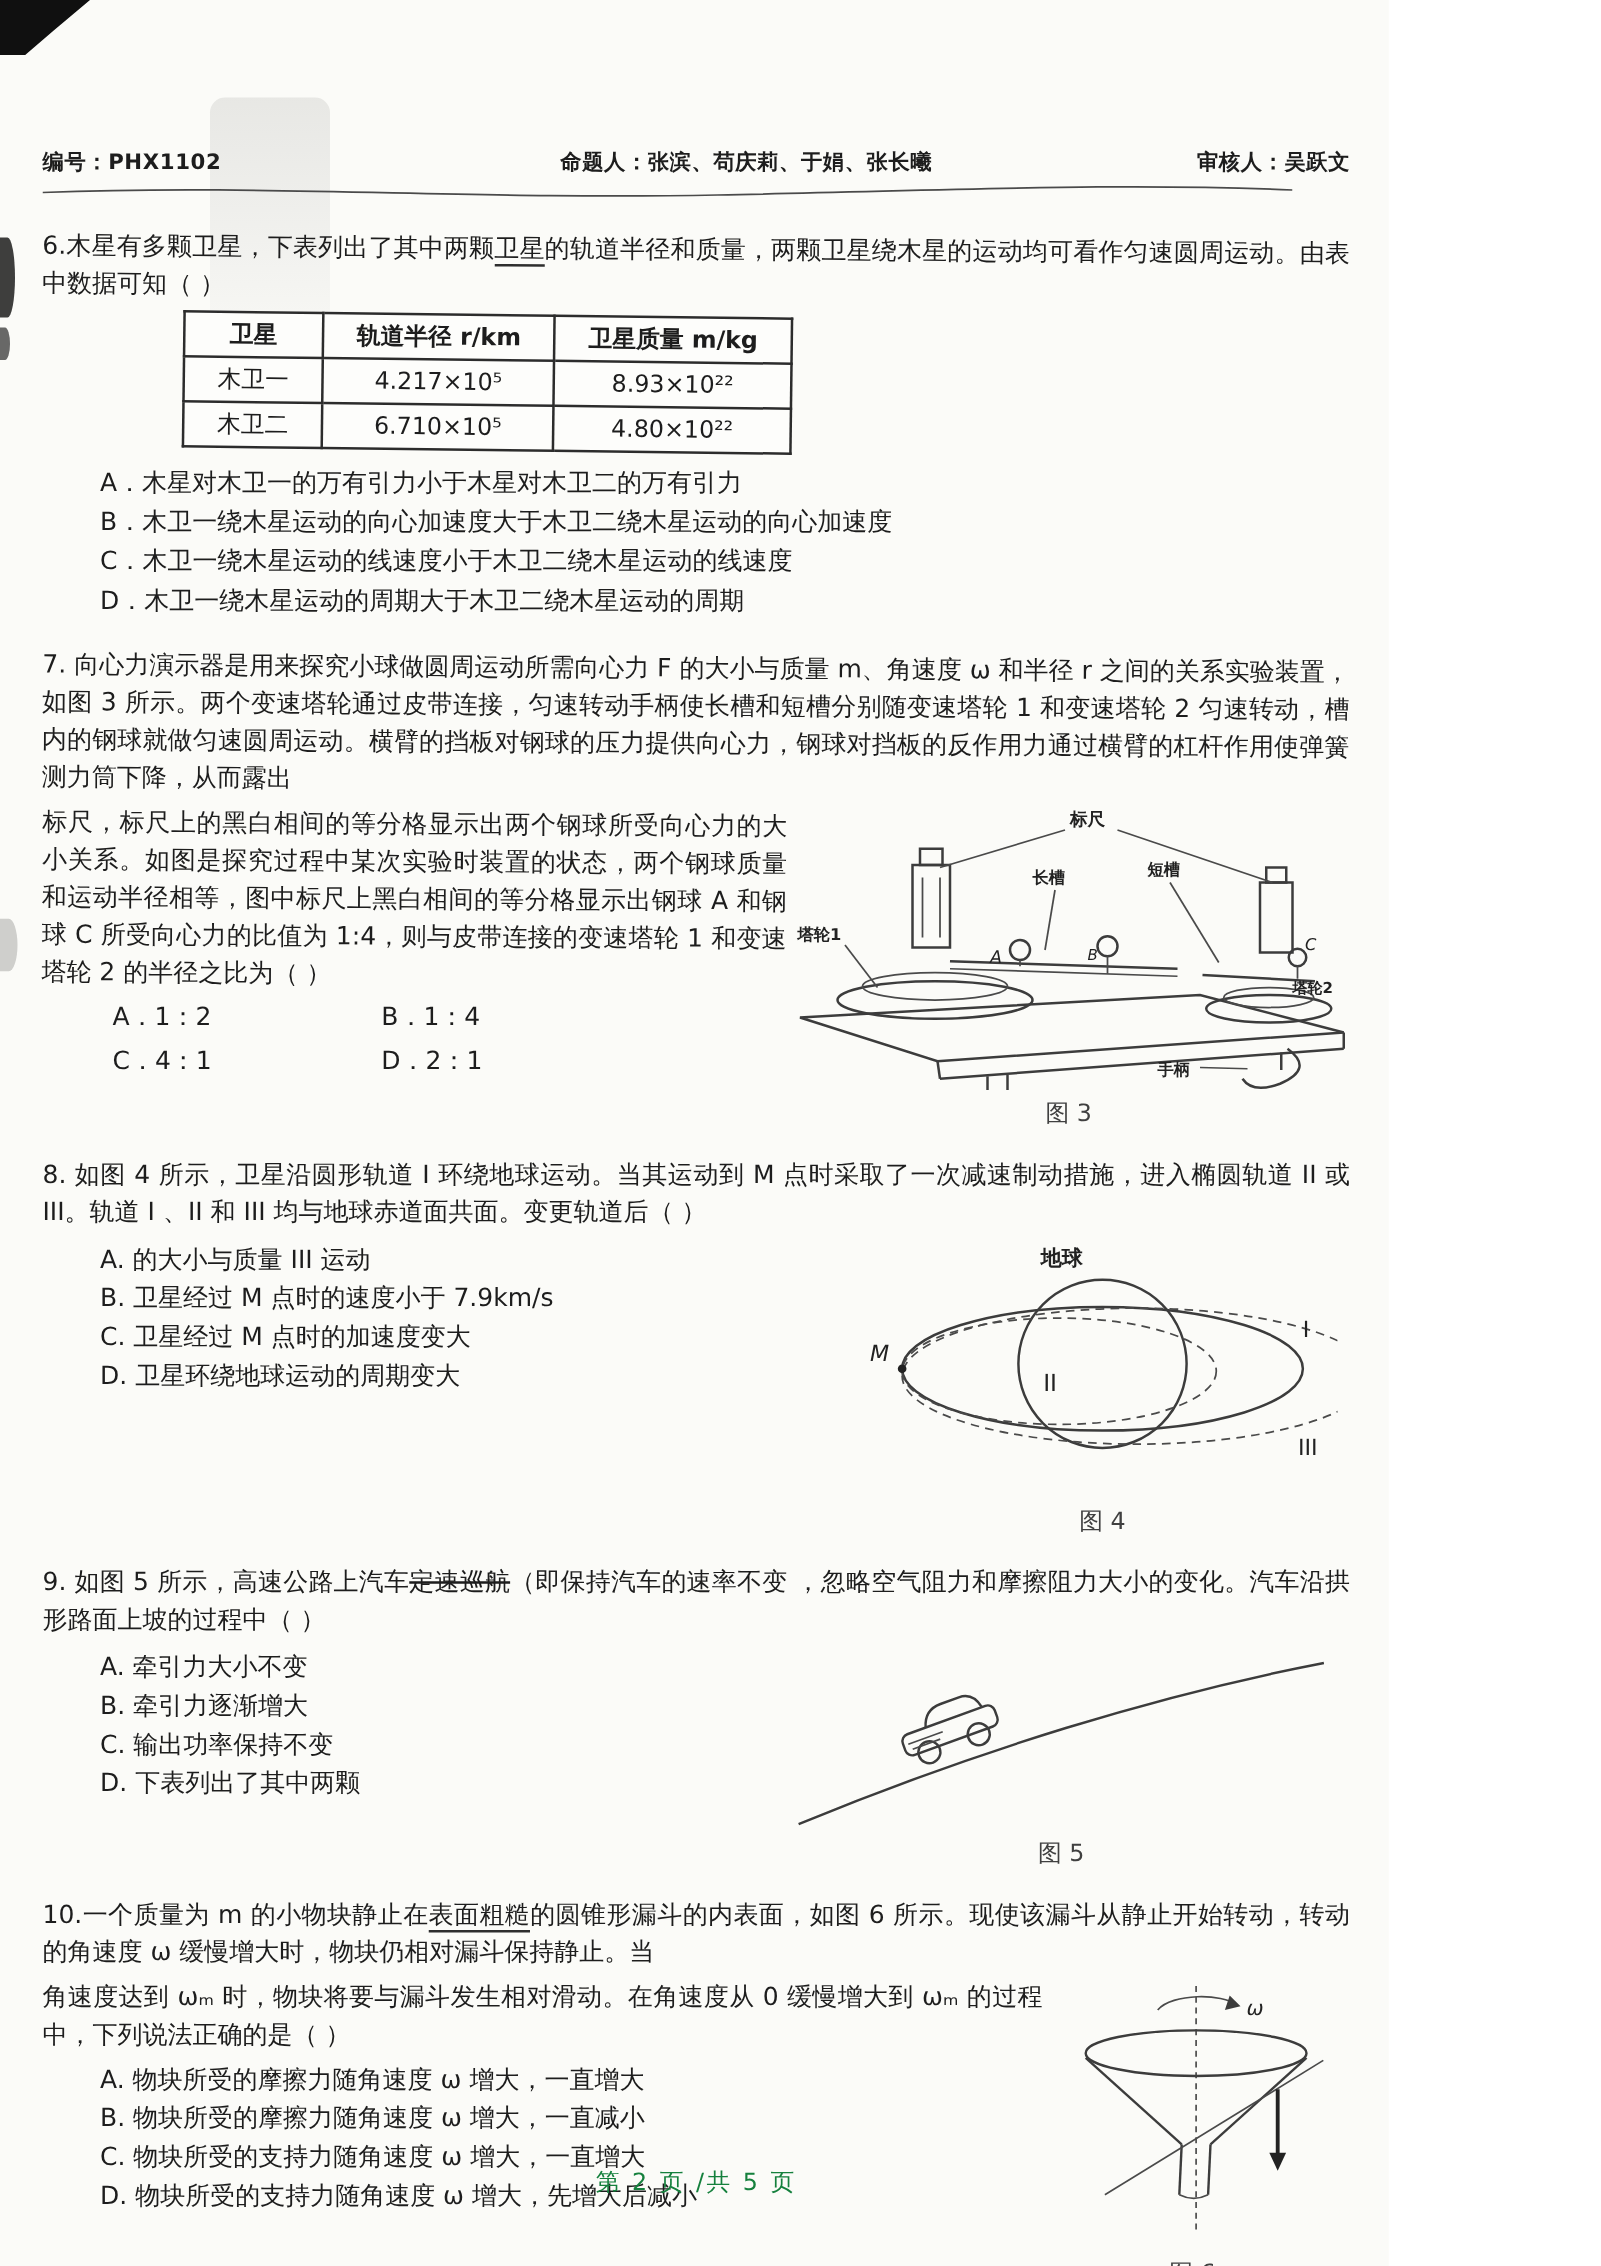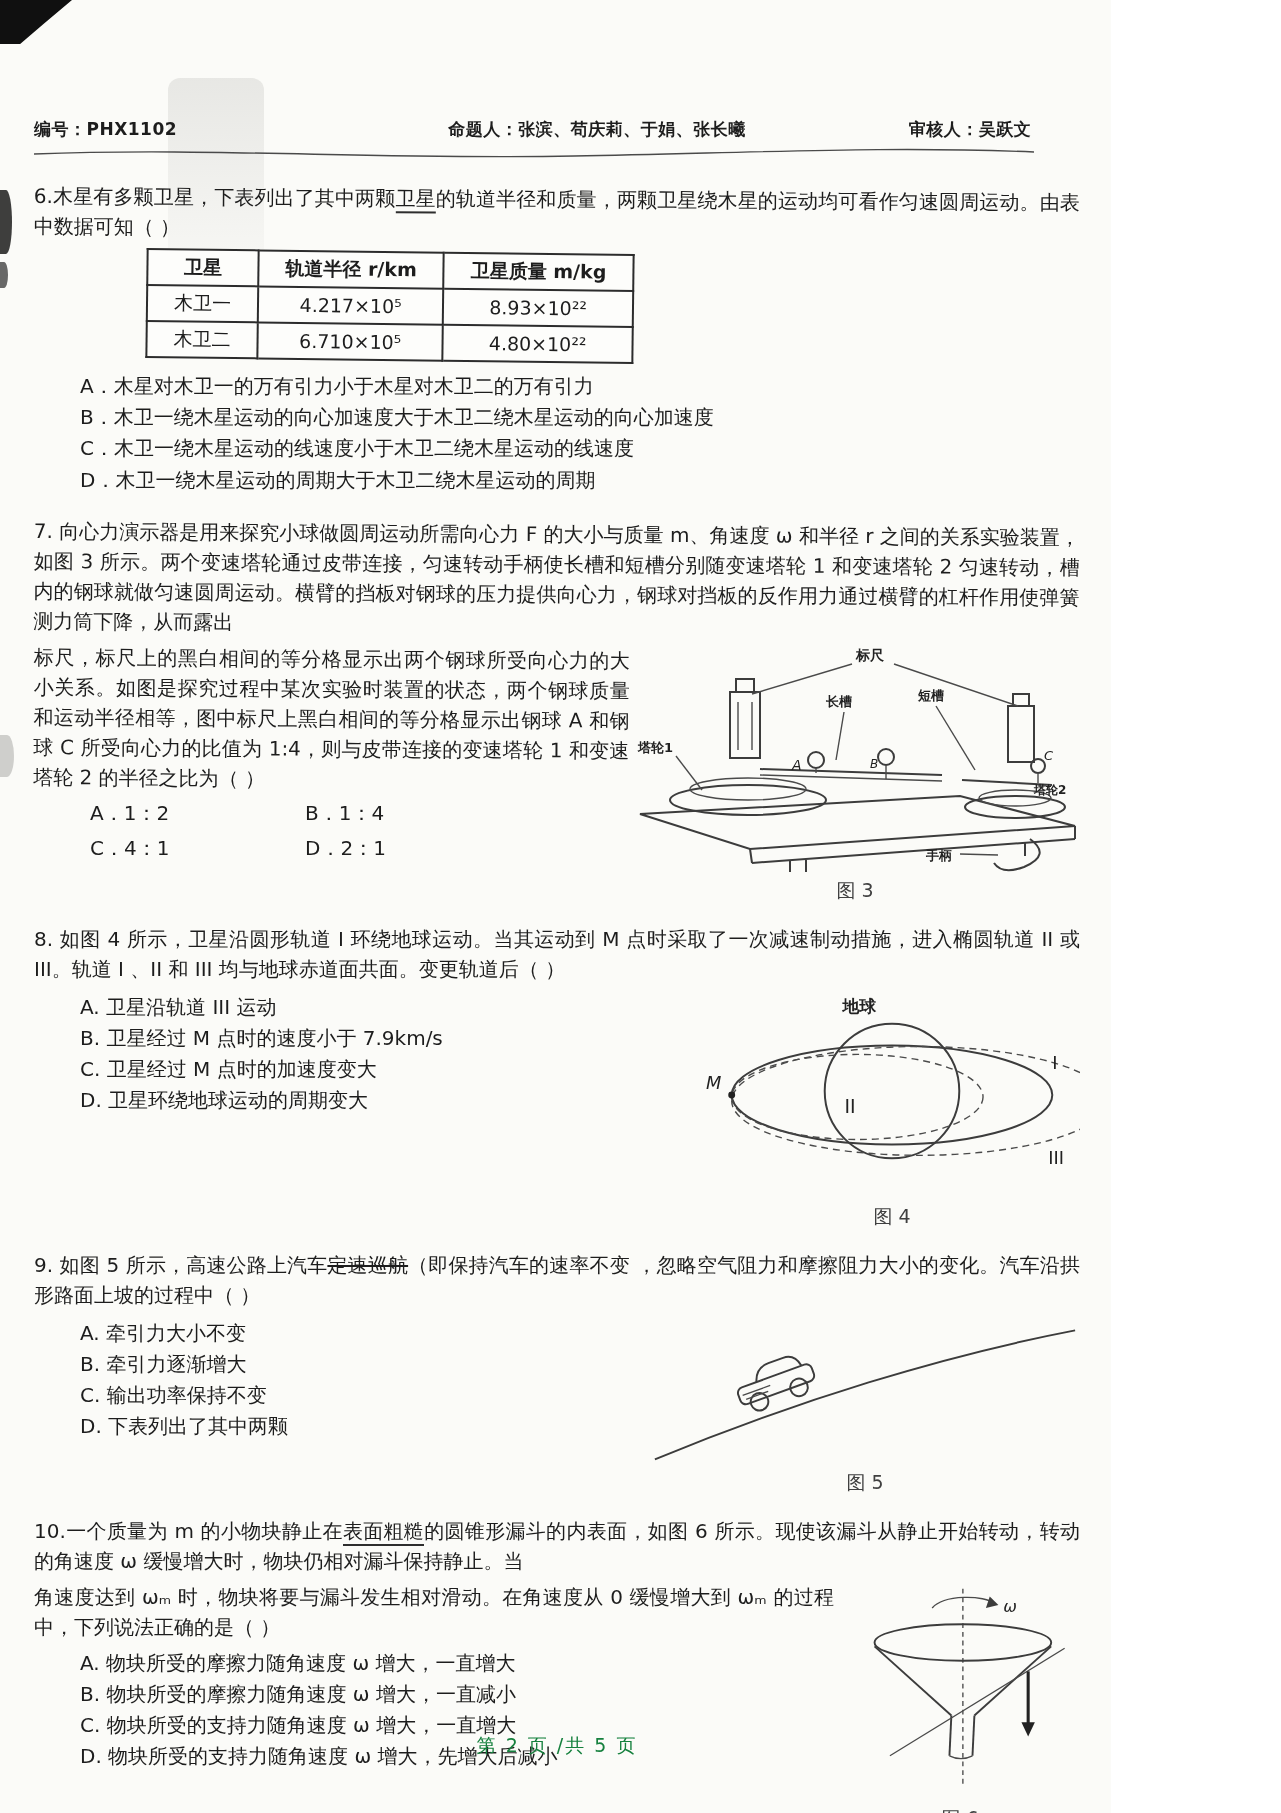--- a/index.html
+++ b/index.html
@@ -18,38 +18,38 @@
   .edge-mark-2{position:absolute;left:0;top:262px;width:8px;height:26px;background:#2a2a2a;border-radius:0 50% 50% 0;opacity:.7;}
   .edge-mark-3{position:absolute;left:0;top:735px;width:14px;height:42px;background:#9a9a96;border-radius:0 50% 50% 0;opacity:.45;}
   .scan-shadow{position:absolute;left:168px;top:78px;width:96px;height:230px;
     background:linear-gradient(180deg,rgba(60,60,55,.10),rgba(60,60,55,.03) 70%,rgba(60,60,55,0));border-radius:12px;}
 
   .content{position:absolute;left:34px;top:86px;width:1046px;}
 
   .header{display:flex;align-items:baseline;font-size:17px;font-weight:bold;letter-spacing:.5px;}
   .header .code{width:300px;}
   .header .setters{flex:1;text-align:center;font-weight:600;margin-top:32px;}
-  .header .reviewer{width:220px;text-align:center;}
+  .header .reviewer{width:220px;text-align:right;}
   .header-rule{display:block;margin-top:4px;}
 
   .q{margin-top:20px;}
   .stem{margin:0 0 6px 0;font-size:20px;line-height:1.5;text-align:justify;}
   .ul{border-bottom:2px solid #2e2e2e;padding-bottom:1px;}
   .strike{text-decoration:line-through;}
 
   .options{margin-left:46px;margin-top:2px;}
   .option{font-size:20px;line-height:1.56;}
 
   
   .data-table{border-collapse:collapse;margin:10px 0 10px 112px;transform:rotate(.7deg);
     font-size:19px;background:#fdfdfb;}
   .data-table th,.data-table td{border:2px solid #2c2c2c;padding:4px 26px;text-align:center;font-weight:600;}
   .data-table td{font-weight:500;}
 
-  .row{display:flex;align-items:flex-start;justify-content:space-between;}
+  .row{display:flex;align-items:flex-start;}
   .col-left{flex:0 0 auto;}
   .fig{margin:0;flex:0 0 auto;}
   .fig figcaption{text-align:center;font-size:19px;margin-top:2px;color:#404040;}
   svg text{font-family:"DejaVu Sans","Liberation Sans",sans-serif;fill:#222;}
   .sk{stroke:#3c3c3c;fill:none;stroke-width:2;}
   .sk-thin{stroke:#4a4a4a;fill:none;stroke-width:1.4;}
 
   .options-grid{display:grid;grid-template-columns:215px 215px;row-gap:4px;margin-left:56px;}
 
   .q7-left{width:596px;}
@@ -183,21 +183,21 @@
           <figcaption>图 3</figcaption>
         </figure>
       </div>
     </section>
 
     <section class="q q8">
       <p class="stem">8. 如图 4 所示，卫星沿圆形轨道 I 环绕地球运动。当其运动到 M 点时采取了一次减速制动措施，进入椭圆轨道 II 或 III。轨道 I 、II 和 III 均与地球赤道面共面。变更轨道后（      ）</p>
       <div class="row">
         <div class="col-left q8-left">
           <div class="options">
-            <div class="option">A. 卫星沿轨道 III 运动</div>
+            <div class="option">A. 的大小与质量 III 运动</div>
             <div class="option">B. 卫星经过 M 点时的速度小于 7.9km/s</div>
             <div class="option">C. 卫星经过 M 点时的加速度变大</div>
             <div class="option">D. 卫星环绕地球运动的周期变大</div>
           </div>
         </div>
         <figure class="fig">
           <svg width="376" height="208" viewBox="0 0 380 210">
             <circle cx="190" cy="102" r="68" class="sk"></circle>
             <ellipse cx="190" cy="106" rx="162" ry="50" class="sk"></ellipse>
             <ellipse cx="155" cy="108" rx="127" ry="43" class="sk-thin" stroke-dasharray="7 5"></ellipse>

